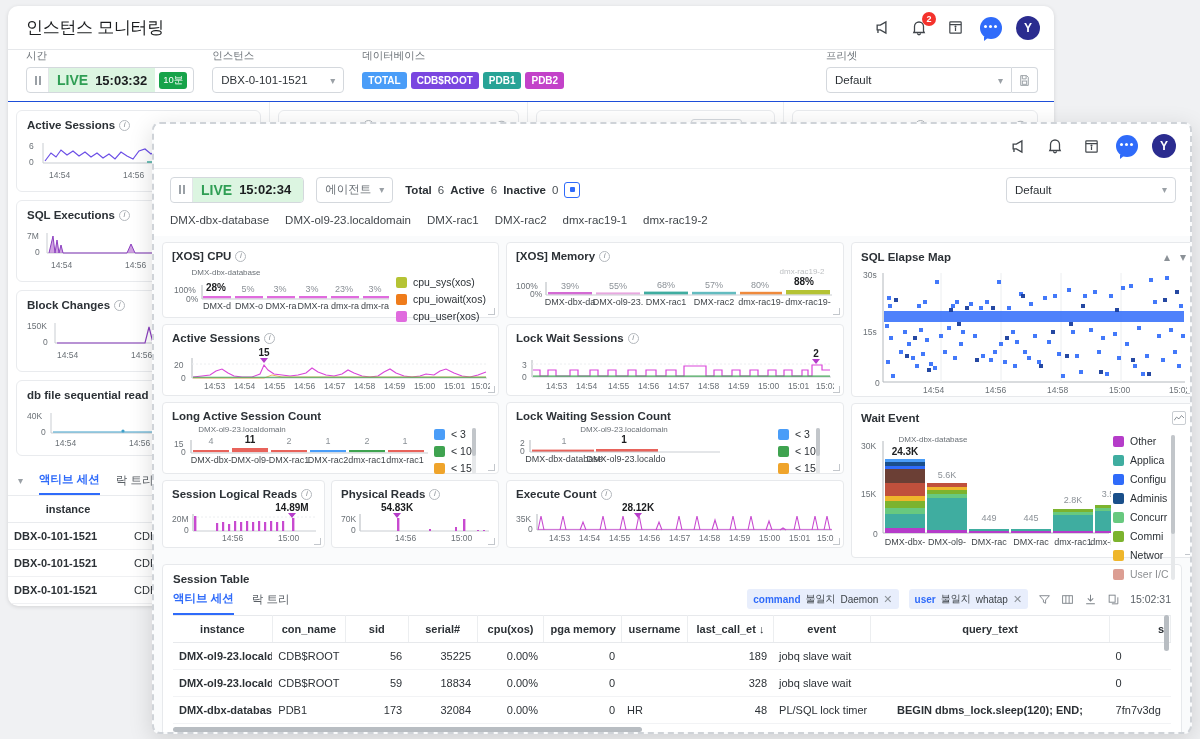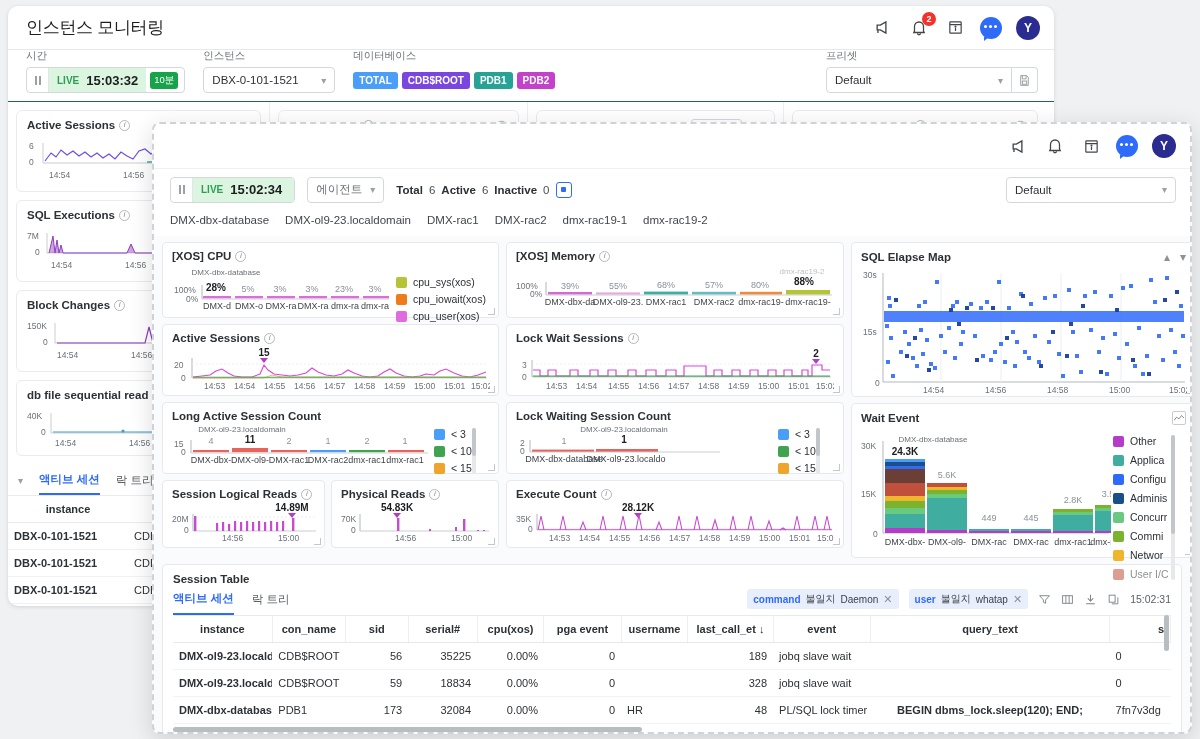--- a/index.html
+++ b/index.html
@@ -50,21 +50,21 @@
   
   .bg-filterbar { height: 52px; display: flex; align-items: flex-end; padding: 0 16px 8px 18px; gap: 18px; border-bottom: 1px solid #1d4ed8;}
   .fgroup { display: flex; flex-direction: column; gap: 4px; }
   .flabel { font-size: 10.5px; color: #6a7076; }
   .livebox {
     display: flex; align-items: center; height: 26px; border: 1px solid #d4d8dd; border-radius: 4px; background: #fff; overflow: hidden;
   }
   .pausebtn { width: 22px; height: 100%; display:flex;align-items:center;justify-content:center; border-right: 1px solid #e3e6e9; }
   .pausebtn i { display:block; width:2px; height:9px; background:#9aa0a6; margin:0 1px; }
   .liveinner { display:flex; align-items:center; gap:7px; background:#dcf5e1; height:100%; padding: 0 8px; }
-  .livetxt { font-size: 10px; color: #2f9e54; font-weight: bold; }
+  .livetxt { font-size: 14px; color: #2f9e54; font-weight: bold; }
   .livetime { font-size: 13px; font-weight: bold; color: #1b1d1f; }
   .badge-min { background:#17a34a; color:#fff; font-size:9.5px; border-radius:3px; padding:2px 4px; margin-left:4px;}
   .selbox {
     height: 26px; min-width: 130px; border: 1px solid #d4d8dd; border-radius: 4px; background: #fff;
     display: flex; align-items: center; padding: 0 8px; font-size: 11.5px; color: #2c3136; gap: 6px;
   }
   .chev { margin-left: auto; color: #9aa0a6; font-size: 10px; }
   .dbchips { display: flex; gap: 4px; align-items: center; height: 26px; }
   .chip { color:#fff; font-size:10px; font-weight:bold; border-radius:3px; padding:3px 6px; }
   .preset-wrap { display:flex; gap:0; align-items:center; }
@@ -1140,21 +1140,21 @@
               <col style="width:236px">
               <col style="width:60px">
         </colgroup>
         <thead>
           <tr>
             <th class="ta-c">instance</th>
             <th class="ta-c">con_name</th>
             <th class="ta-c">sid</th>
             <th class="ta-c">serial#</th>
             <th class="ta-c">cpu(xos)</th>
-            <th class="ta-c">pga event</th>
+            <th class="ta-c">pga memory</th>
             <th class="ta-c">username</th>
             <th class="ta-c">last_call_et ↓</th>
             <th class="ta-c">event</th>
             <th class="ta-c">query_text</th>
             <th class="ta-r">s</th>
           </tr>
         </thead>
         <tbody>
           <tr>
             <td class="inst">DMX-ol9-23.localdor</td>

